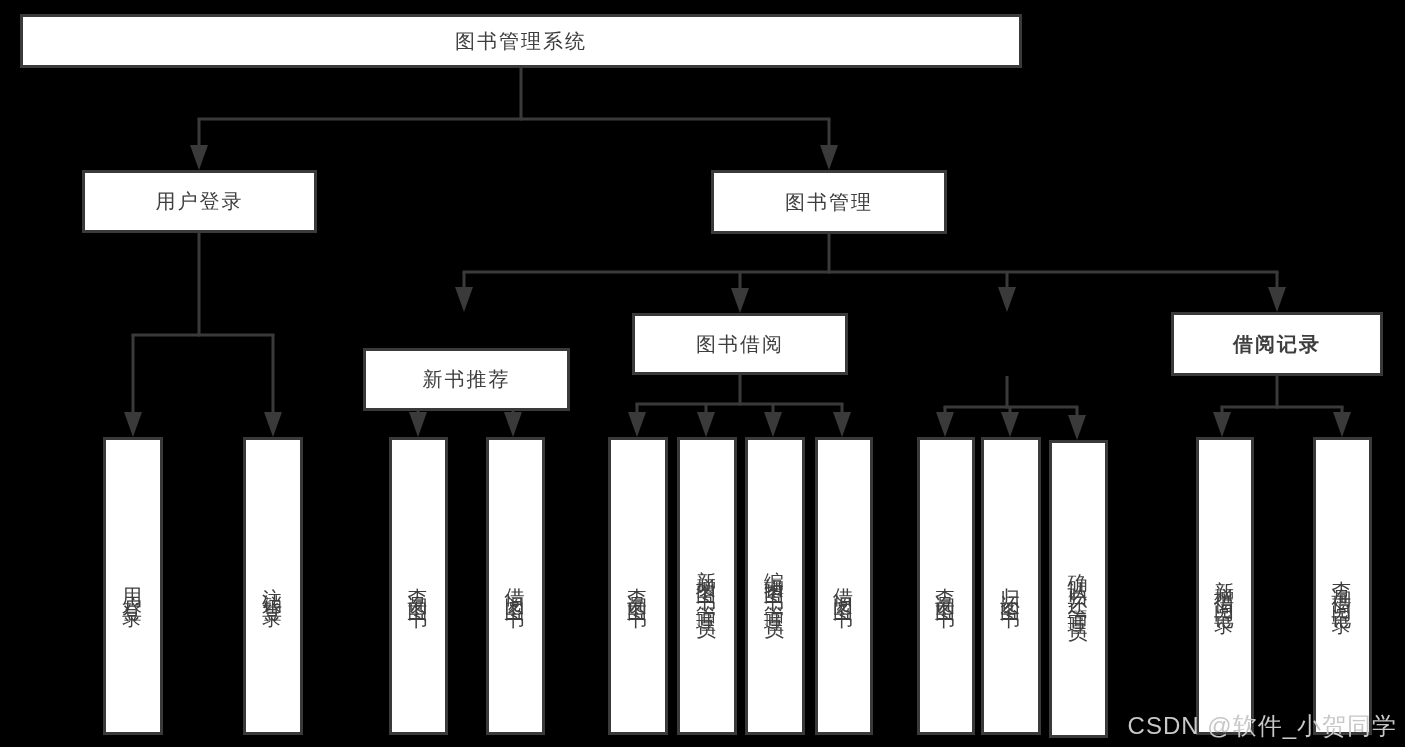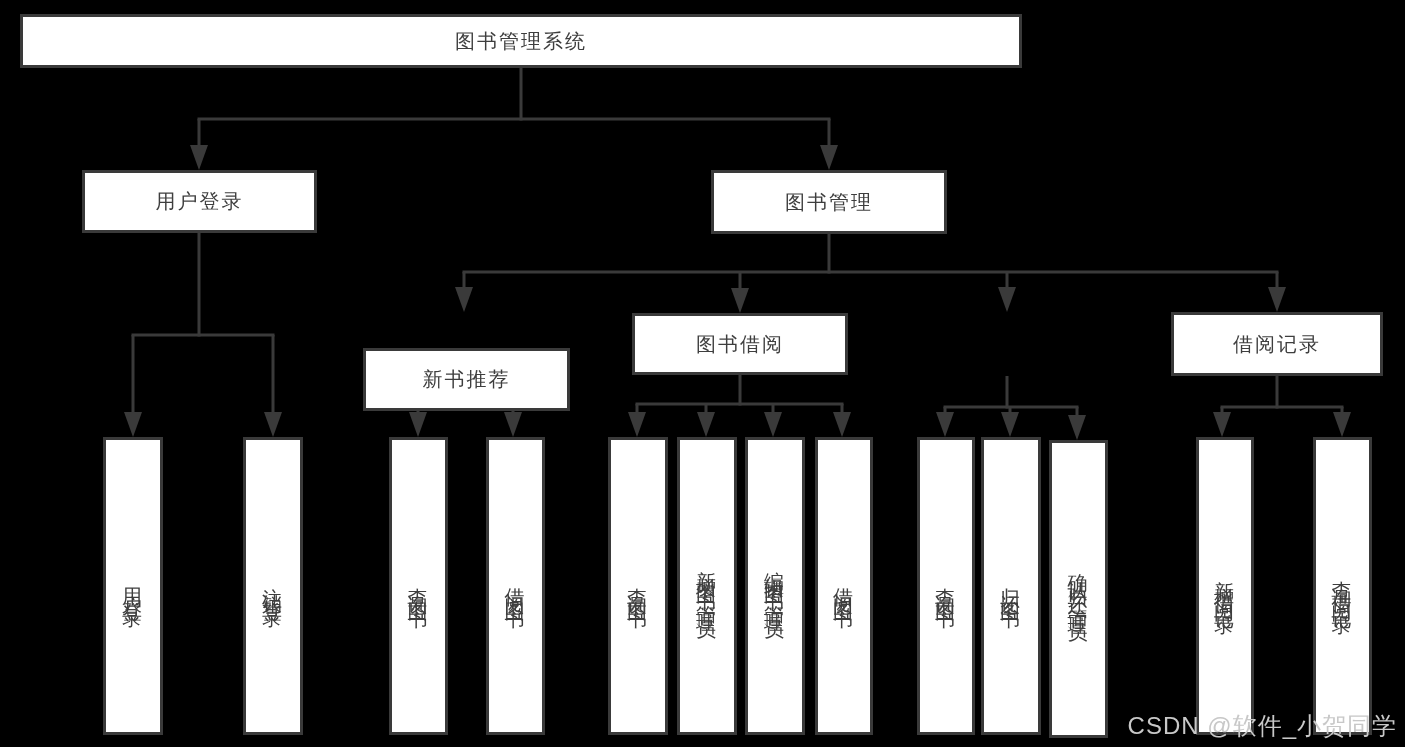--- a/index.html
+++ b/index.html
@@ -107,21 +107,21 @@
       <polygon points="1333,412 1351,412 1342,437" fill="#3a3a3a"></polygon>
     </svg>
 
   <div class="box" style="left:20px;top:14px;width:1002px;height:54px;">图书管理系统</div>
 
   <div class="box" style="left:82px;top:170px;width:235px;height:63px;">用户登录</div>
   <div class="box" style="left:711px;top:170px;width:236px;height:64px;">图书管理</div>
 
   <div class="box" style="left:363px;top:312px;width:207px;height:63px;margin-top:36px;">新书推荐</div>
   <div class="box" style="left:632px;top:313px;width:216px;height:62px;">图书借阅</div>
-  <div class="box" style="left:1171px;top:312px;width:212px;height:64px;">借阅记录</div>
+  <div class="box" style="left:1171px;top:312px;width:212px;height:64px;font-weight:bold;">借阅记录</div>
 
   <div class="box v" style="left:103px;top:437px;width:60px;height:298px;">用户登录</div>
   <div class="box v" style="left:243px;top:437px;width:60px;height:298px;">注销登录</div>
 
   <div class="box v" style="left:389px;top:437px;width:59px;height:298px;">查询图书</div>
   <div class="box v" style="left:486px;top:437px;width:59px;height:298px;">借阅图书</div>
 
   <div class="box v" style="left:608px;top:437px;width:60px;height:298px;">查询图书</div>
   <div class="box v" style="left:677px;top:437px;width:60px;height:298px;">新增图书（管理员）</div>
   <div class="box v" style="left:745px;top:437px;width:60px;height:298px;">编辑图书（管理员）</div>

